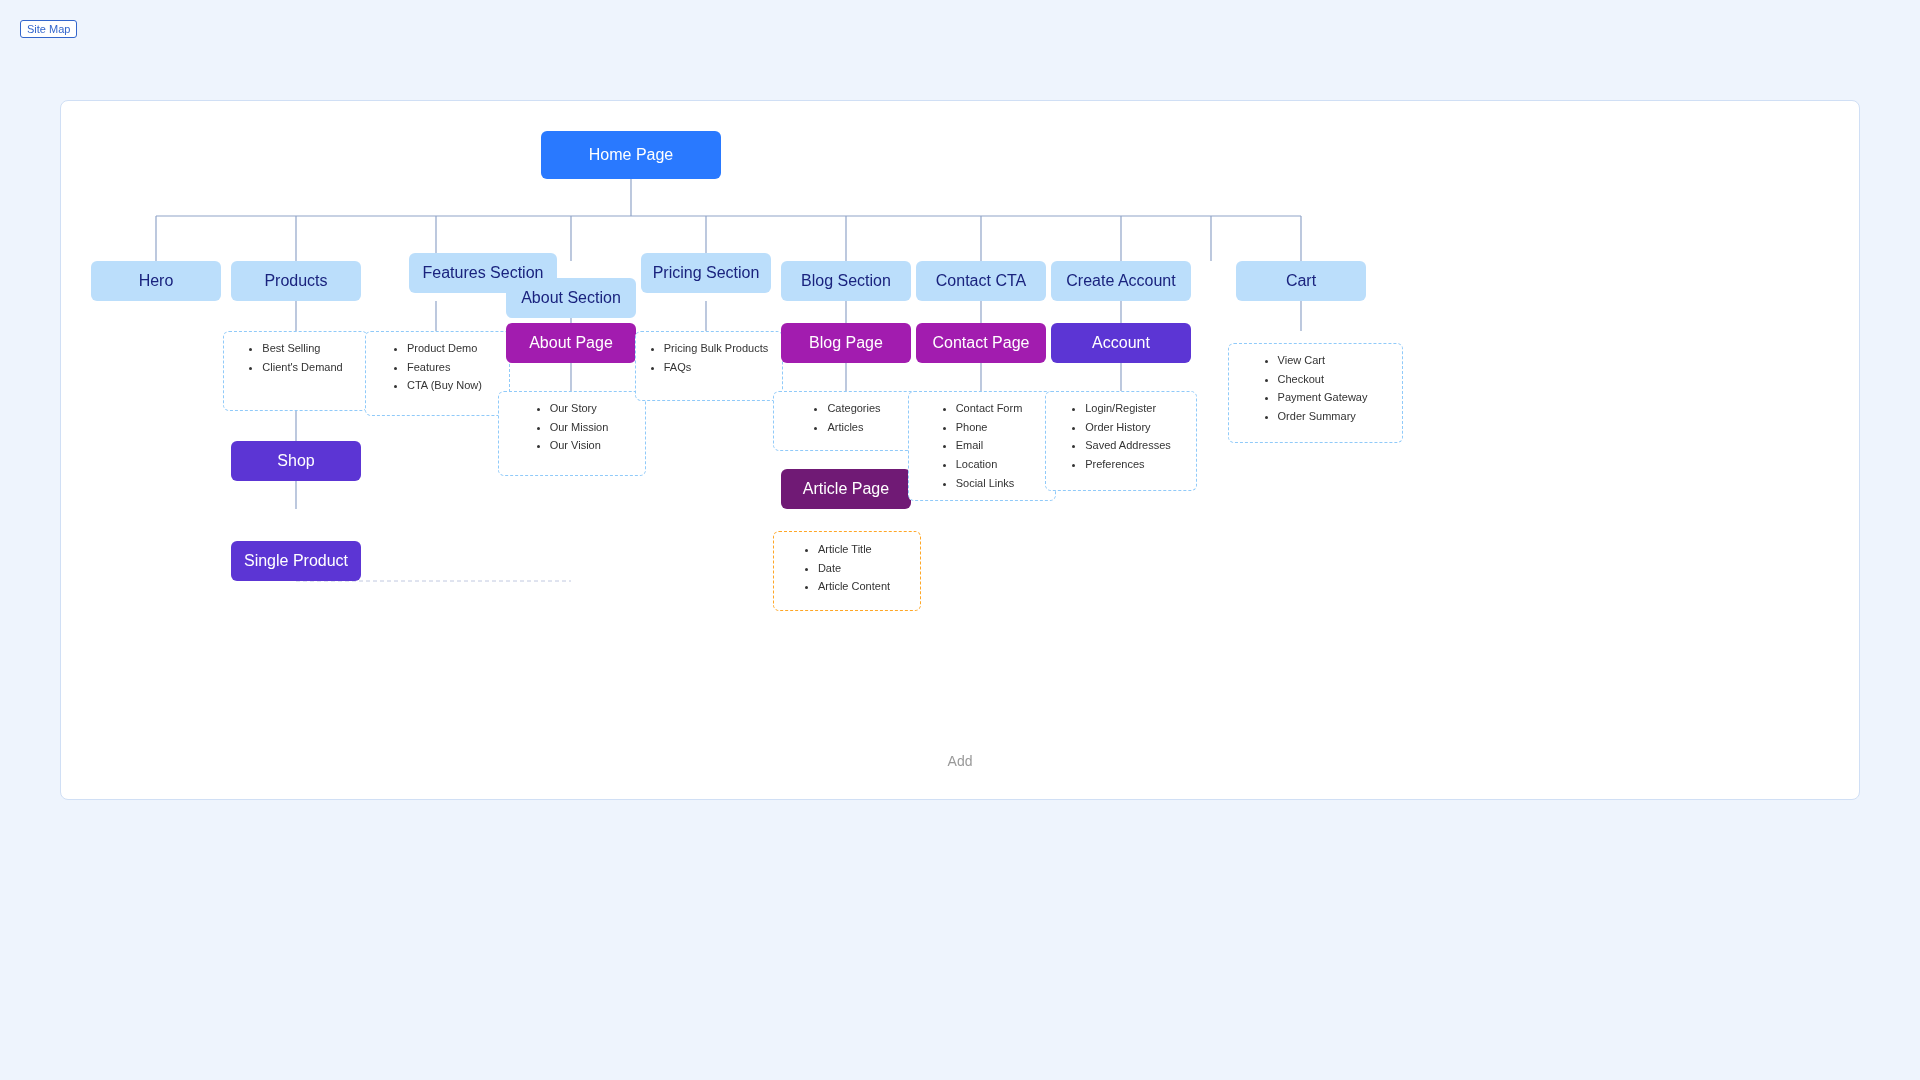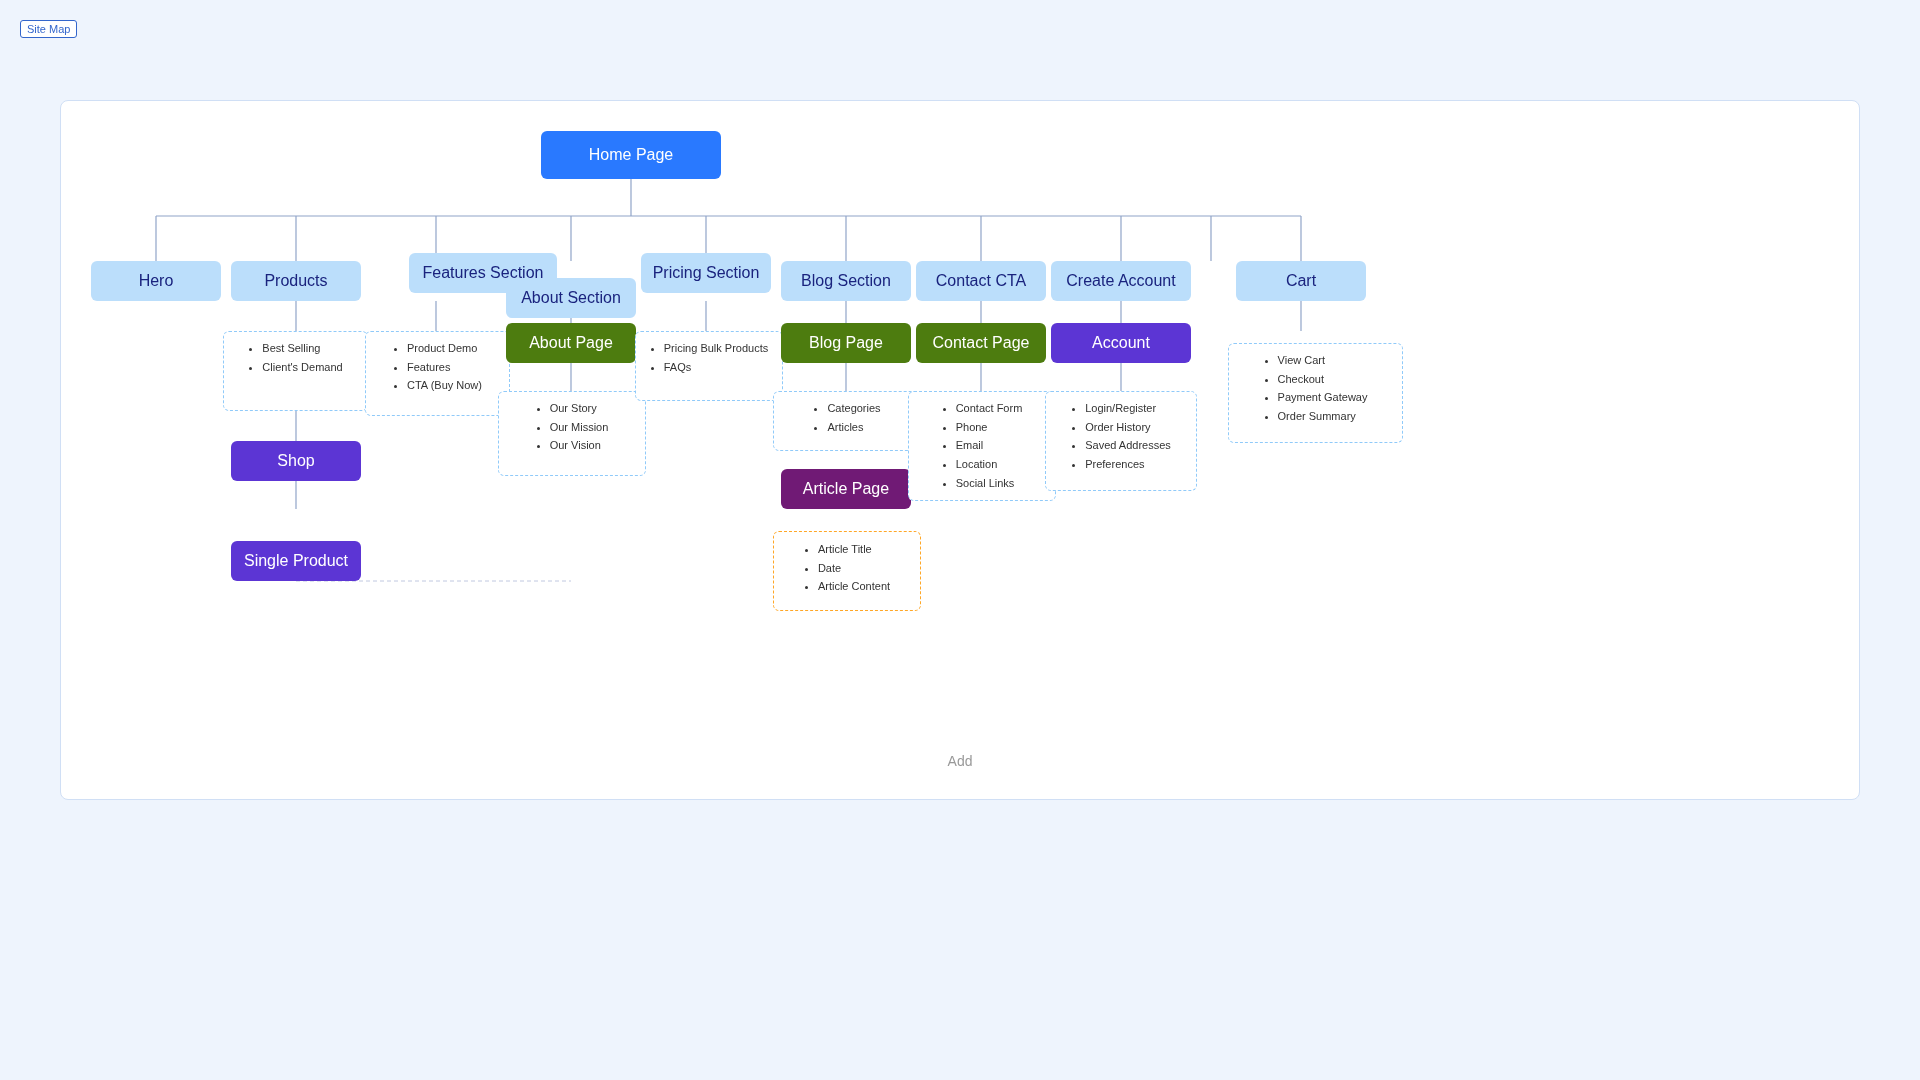--- a/index.html
+++ b/index.html
@@ -54,21 +54,21 @@
       white-space: nowrap;
     }
 
     .node-blue-bright {
       background: #2979ff;
       color: #fff;
       border: none;
     }
 
     .node-blue-medium {
-      background: #4d7c0f;
+      background: #a21caf;
       color: #fff;
       border: none;
     }
 
     .node-blue-light {
       background: #bbdefb;
       color: #1a237e;
       border: none;
     }
 

